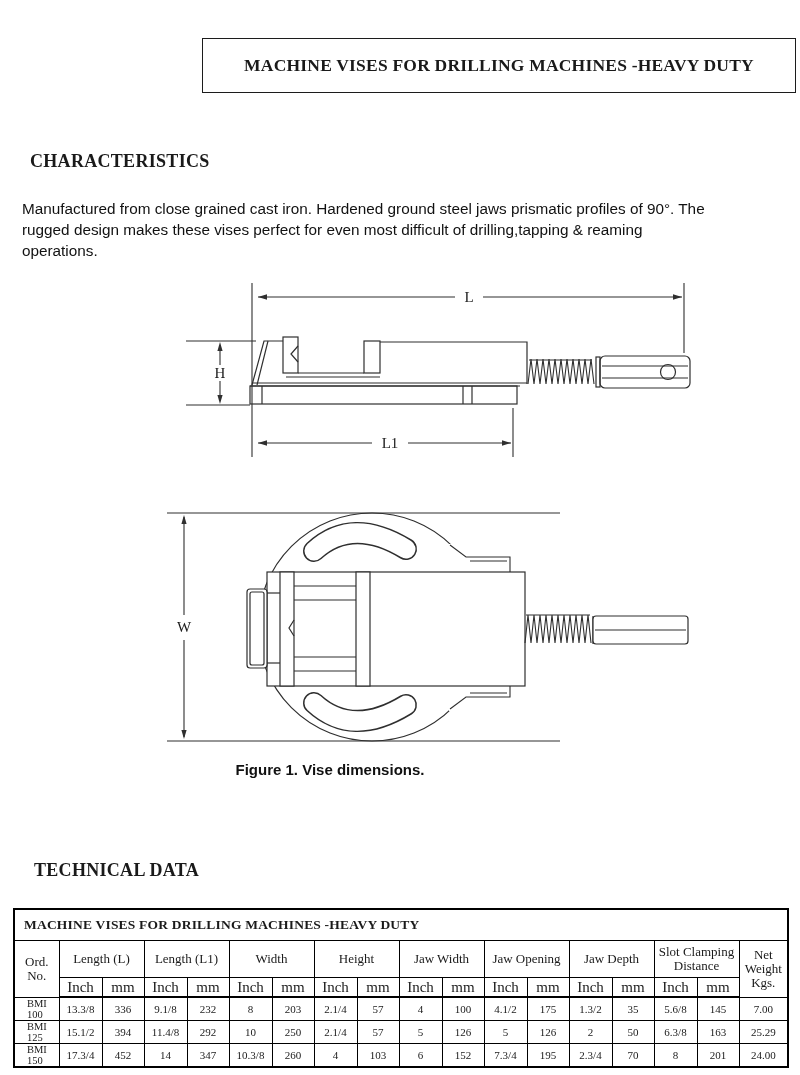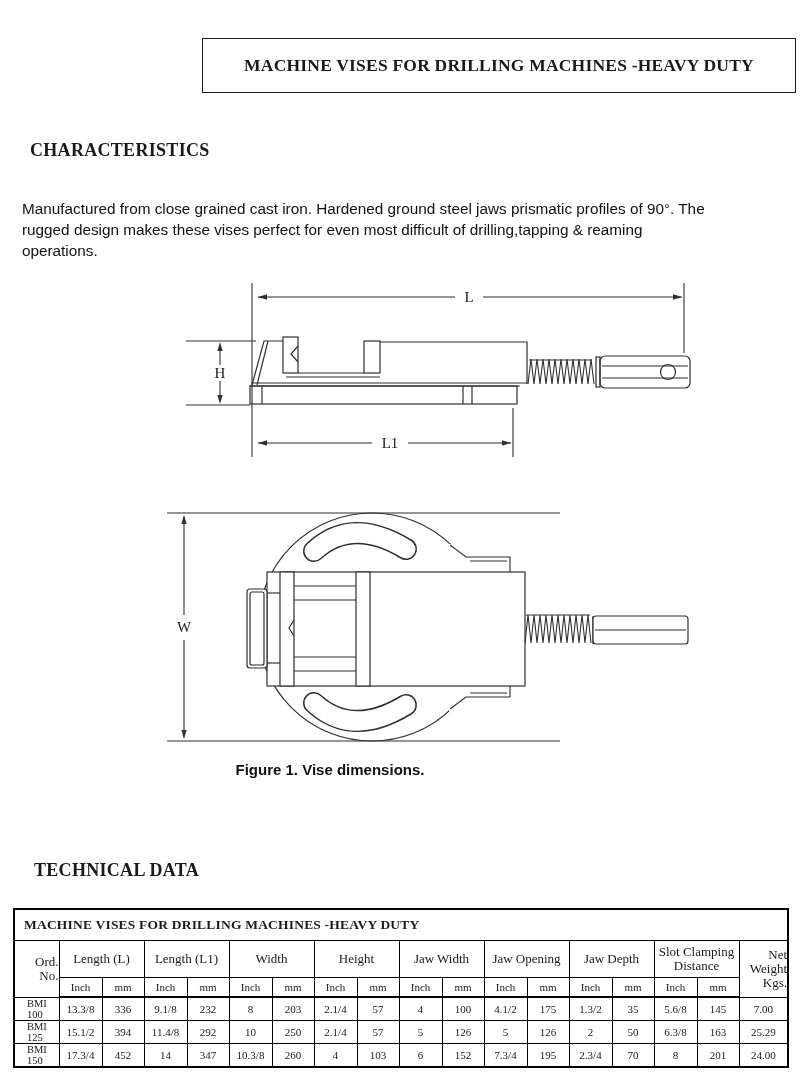--- a/index.html
+++ b/index.html
@@ -1,37 +1,37 @@
 <!DOCTYPE html>
 <html><head>
 <meta charset="utf-8">
 <style>
   html,body{margin:0;padding:0;background:#fff;}
   .page{position:relative;width:800px;height:1075px;background:#ffffff;color:#1a1a1a;
         font-family:"Liberation Serif", serif;overflow:hidden;}
   .title-box{position:absolute;left:202px;top:38px;width:592px;height:53px;
              border:1.5px solid #1c1c1c;display:flex;align-items:center;justify-content:center;}
   .title-box span{font-weight:bold;font-size:17.5px;letter-spacing:.2px;white-space:nowrap;}
-  .char-heading{position:absolute;left:30px;top:140px;margin:0;font-size:18px;font-weight:bold;letter-spacing:.3px;}
+  .char-heading{position:absolute;left:30px;top:151px;margin:0;font-size:18px;font-weight:bold;letter-spacing:.3px;}
   .char-text{position:absolute;left:10px;top:186px;width:785px;margin:12px;
              font-family:"Liberation Sans", sans-serif;font-size:15.3px;line-height:21px;color:#111;}
   .char-text .line{display:block;white-space:nowrap;}
   .drawing{position:absolute;}
   .caption{position:absolute;left:0;top:761px;width:660px;text-align:center;
            font-family:"Liberation Sans", sans-serif;font-weight:bold;font-size:15px;color:#111;}
   .tech-heading{position:absolute;left:30px;top:856px;margin:4px;font-size:18px;font-weight:bold;letter-spacing:.3px;}
   table.tech{position:absolute;left:13px;top:908px;width:774px;border-collapse:collapse;
              border:2px solid #000;table-layout:fixed;background:#fff;}
   table.tech td, table.tech th{border:1px solid #000;padding:0;font-weight:normal;
              text-align:center;vertical-align:middle;overflow:hidden;}
   tr.titlerow td{height:30px;text-align:left;padding-left:9px;font-weight:bold;font-size:13.5px;letter-spacing:.2px;}
   tr.grp th{height:36px;font-size:13px;line-height:14px;}
   th.ord, th.net{text-align:left;padding-left:3px;font-size:13px;line-height:15px;}
-  th.ord span, th.net span{display:block;text-align:right;}
-  tr.sub th{height:18px;font-size:11px;border-bottom:2px solid #000;}
+  th.ord span, th.net span{display:block;}
+  tr.sub th{height:18px;font-size:15px;border-bottom:2px solid #000;}
   tbody td{height:21px;font-size:11px;}
   tbody td.ordcell{font-size:10.5px;text-align:left;padding-left:12px;}
   svg text{font-family:"Liberation Serif", serif;font-size:15px;fill:#1a1a1a;}
 </style>
 </head>
 <body>
 
 <div class="page">
 
   <div class="title-box">

